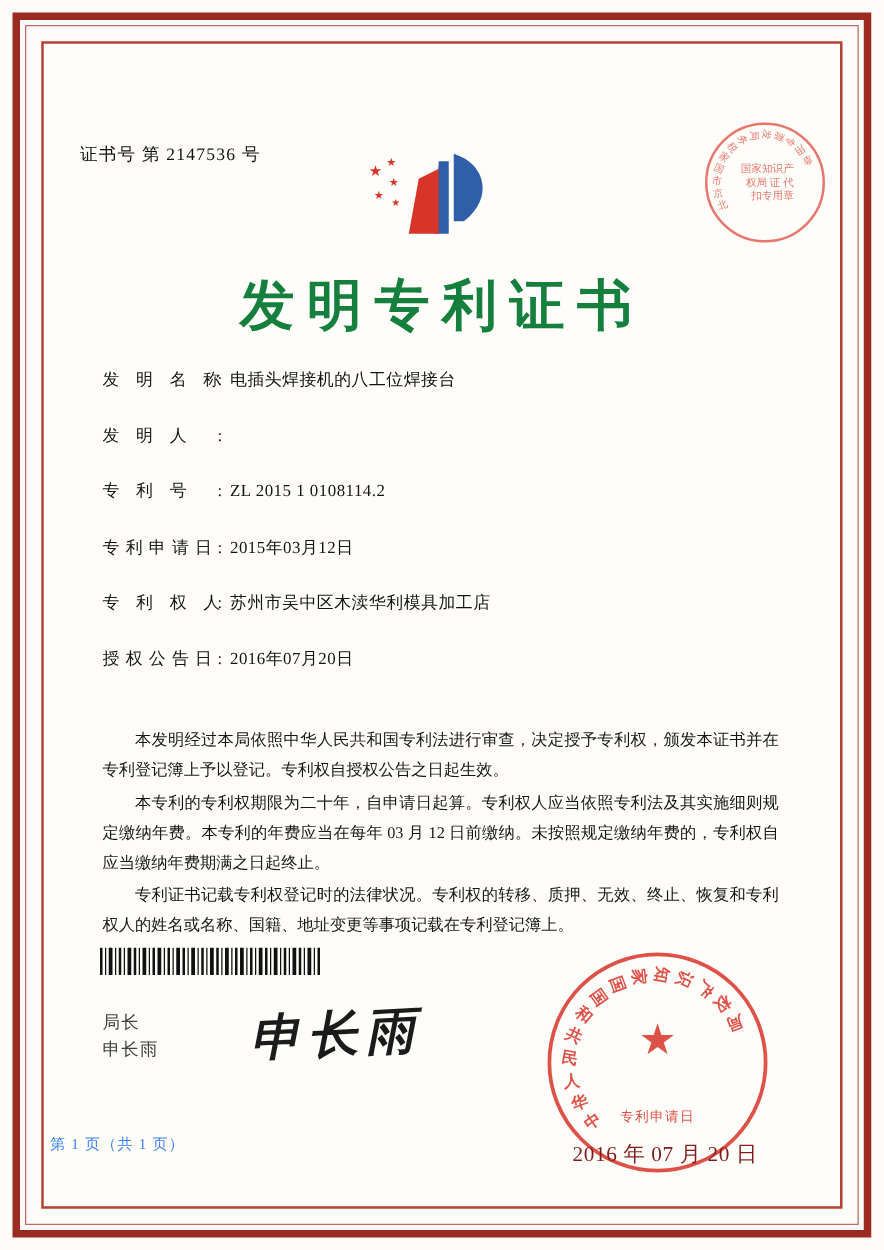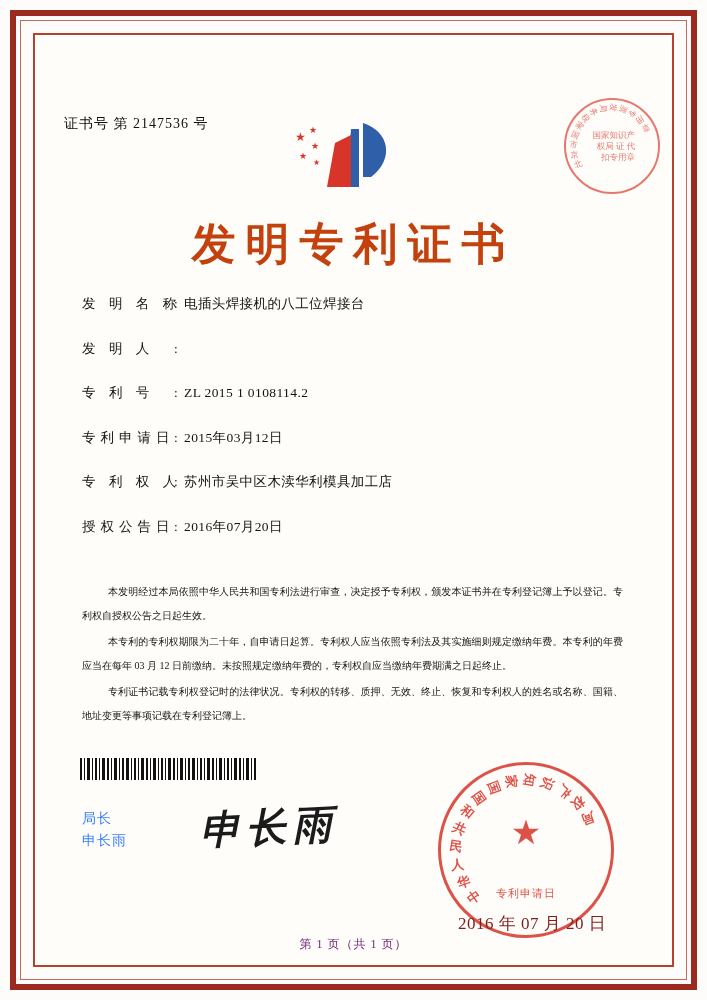--- a/index.html
+++ b/index.html
@@ -88,21 +88,21 @@
   
   .title {
     position: absolute;
     top: 175px;
     left: 0;
     right: 0;
     text-align: center;
     font-size: 44px;
     letter-spacing: 10px;
     font-weight: bold;
-    color: #c2410c;
+    color: #15803d;
     font-family: "DejaVu Serif", "Liberation Serif", serif;
   }
 
   
   .fields {
     position: absolute;
     left: 42px;
     top: 255px;
     right: 30px;
   }
@@ -128,21 +128,21 @@
     flex: 1 1 auto;
     letter-spacing: 0.4px;
   }
 
   
   .paras {
     position: absolute;
     left: 42px;
     right: 44px;
     top: 540px;
-    font-size: 10px;
+    font-size: 13px;
     line-height: 24px;
     color: #161616;
     text-align: justify;
   }
   .para {
     text-indent: 26px;
     margin: 0 0 2px 0;
   }
 
   
@@ -155,21 +155,21 @@
   }
 
   
   .sig-label {
     position: absolute;
     left: 42px;
     top: 768px;
     font-size: 14px;
     line-height: 22px;
     letter-spacing: 1px;
-    color: #3b82f6;
+    color: #404040;
   }
   .sig-script {
     position: absolute;
     left: 160px;
     top: 760px;
     font-size: 40px;
     font-family: "DejaVu Serif", serif;
     font-style: italic;
     font-weight: bold;
     color: #1b1b1b;
@@ -260,24 +260,24 @@
     font-size: 8.5px;
     line-height: 11px;
     color: #e0564a;
   }
 
   
   .footer {
     position: absolute;
     left: 0;
     right: 0;
-    bottom: 7px;
-    text-align: center;
+    bottom: 36px;
+    text-align: left;
     font-size: 12px;
-    color: #701a75;
+    color: #3b82f6;
     letter-spacing: 1px;
   }
 </style>
 </head>
 <body>
 
 <div class="page">
 
   <div class="border-outer"></div>
   <div class="border-mid"></div>

